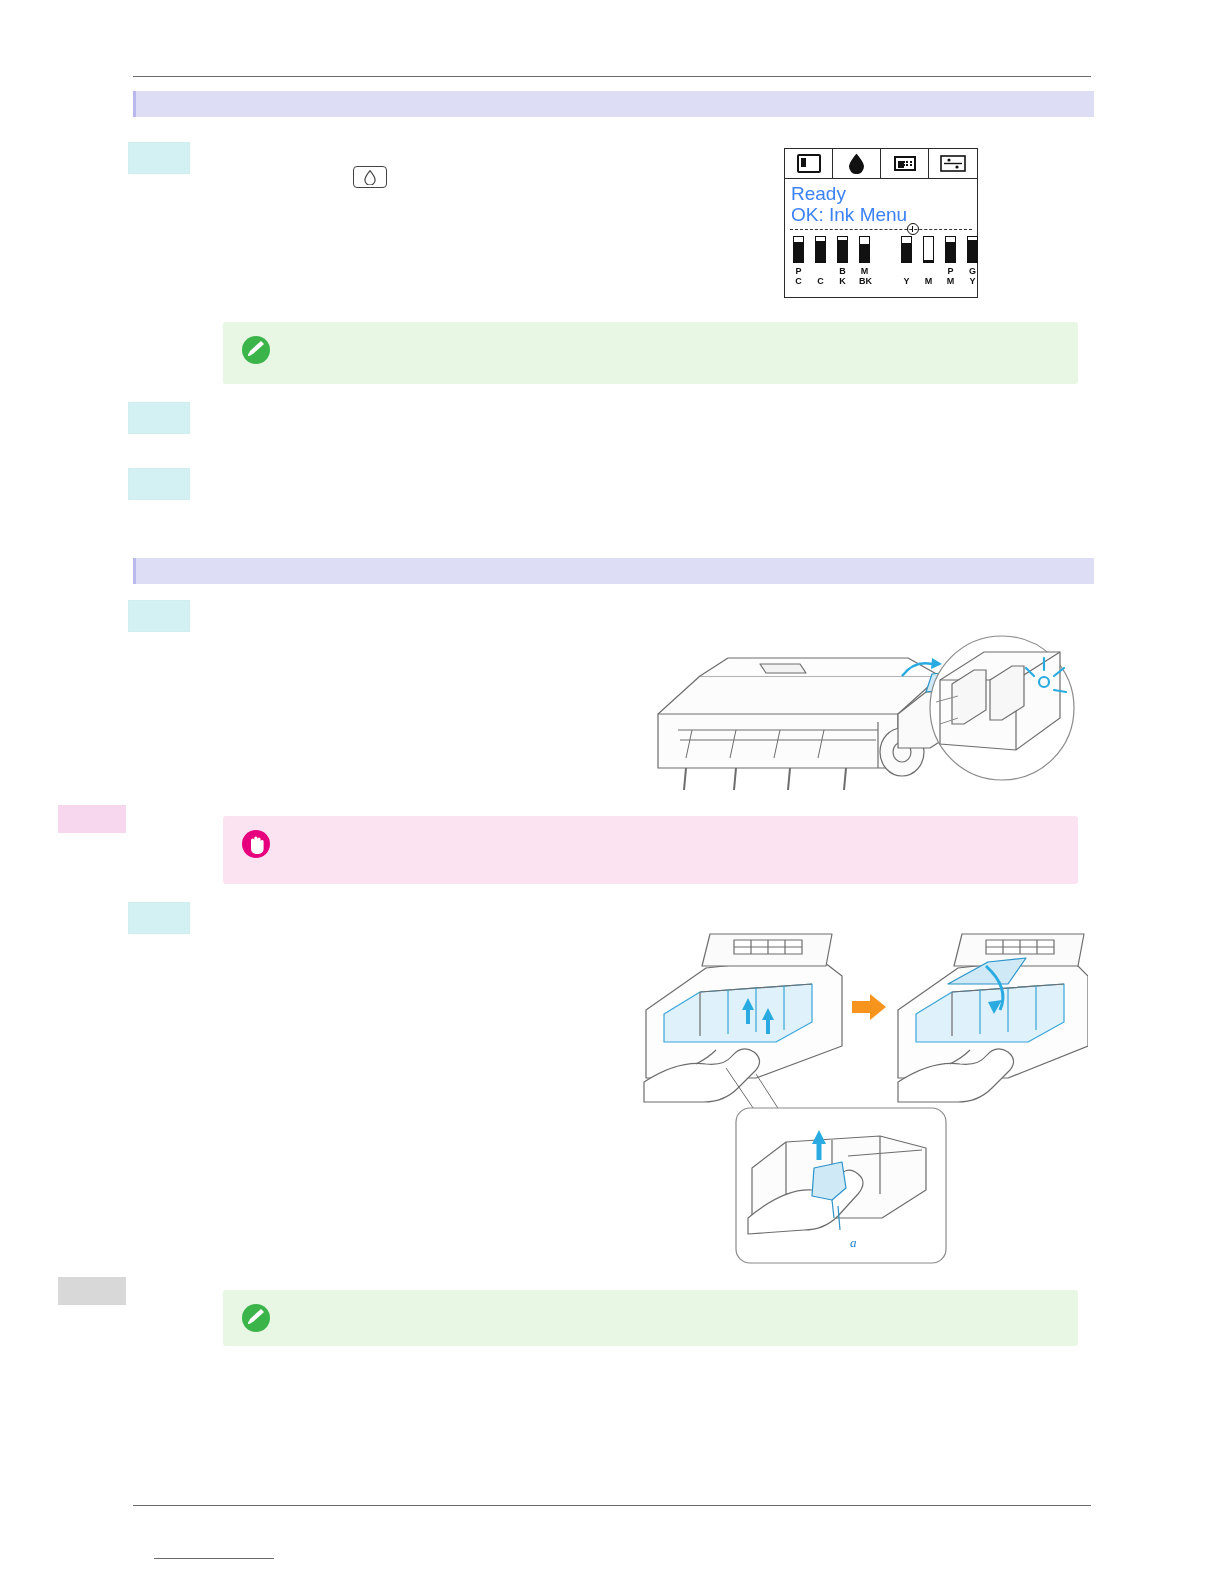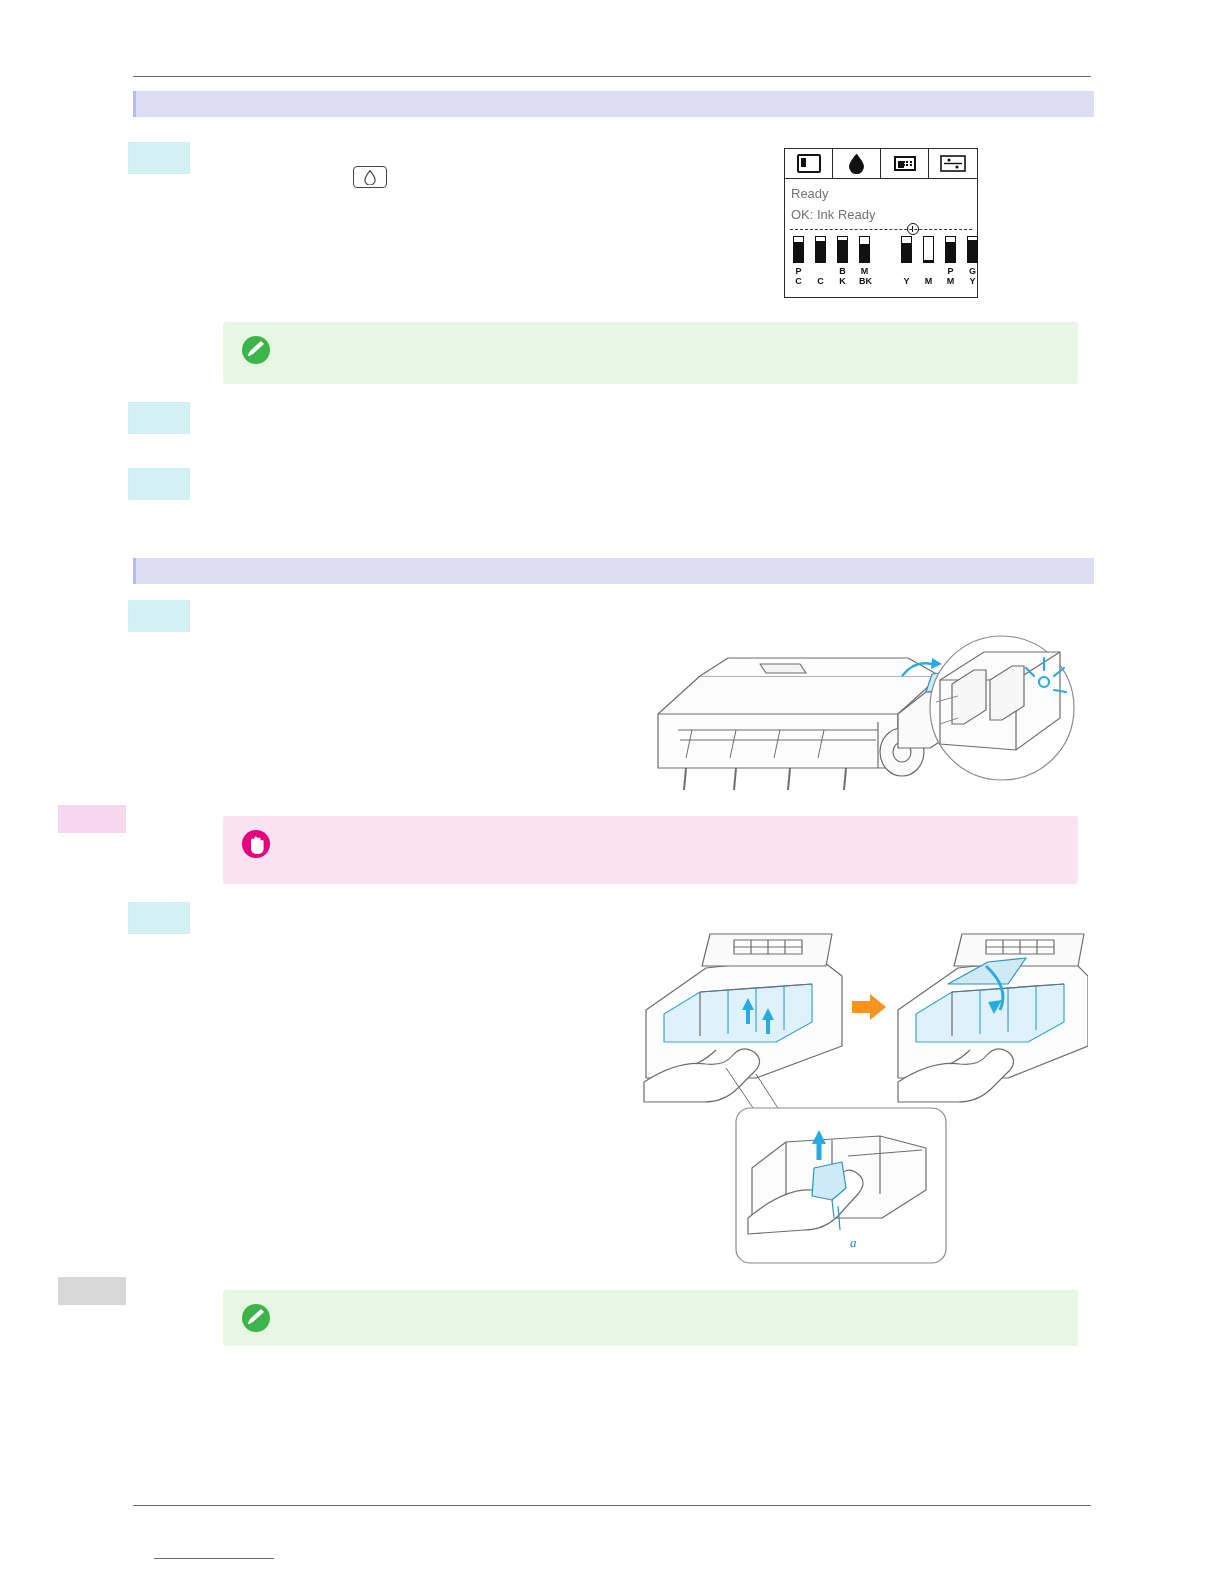--- a/index.html
+++ b/index.html
@@ -192,22 +192,22 @@
     right:2px; top:3px;
     width:9px; height:8px;
   }
   .icon-grid .dots i {
     position:absolute;
     width:2px;height:2px;background:#111;
   }
 
   .lcd-status {
     padding: 4px 0 0 6px;
-    font-size: 13px;
-    color: #737373;
+    font-size: 19px;
+    color: #3b82f6;
     line-height: 21px;
     font-family: "Liberation Sans", sans-serif;
   }
   .lcd-divider {
     margin: 4px 5px 0 5px;
     border-top: 1px dashed #333;
   }
   .ink-bars {
     position: relative;
     height: 62px;
@@ -344,21 +344,21 @@
         <svg width="26" height="17" viewBox="0 0 26 17" aria-hidden="true">
           <rect x="1" y="1" width="24" height="15" fill="none" stroke="#111" stroke-width="1.6"></rect>
           <line x1="4" y1="8.5" x2="22" y2="8.5" stroke="#111" stroke-width="1.4"></line>
           <circle cx="9" cy="5" r="1.6" fill="#111"></circle>
           <circle cx="17" cy="12" r="1.6" fill="#111"></circle>
         </svg>
       </div>
     </div>
 
     <div class="lcd-status">Ready</div>
-    <div class="lcd-status" style="padding-top:0;">OK: Ink Ready</div>
+    <div class="lcd-status" style="padding-top:0;">OK: Ink Menu</div>
 
     <div class="lcd-divider"></div>
 
     <div class="ink-bars">
       <div class="warn-mark"></div>
 
       <div class="ink-group" style="left:8px;">
         <div class="ink-cell">
           <div class="tank">
               <div class="fill" style="height:80%"></div>

